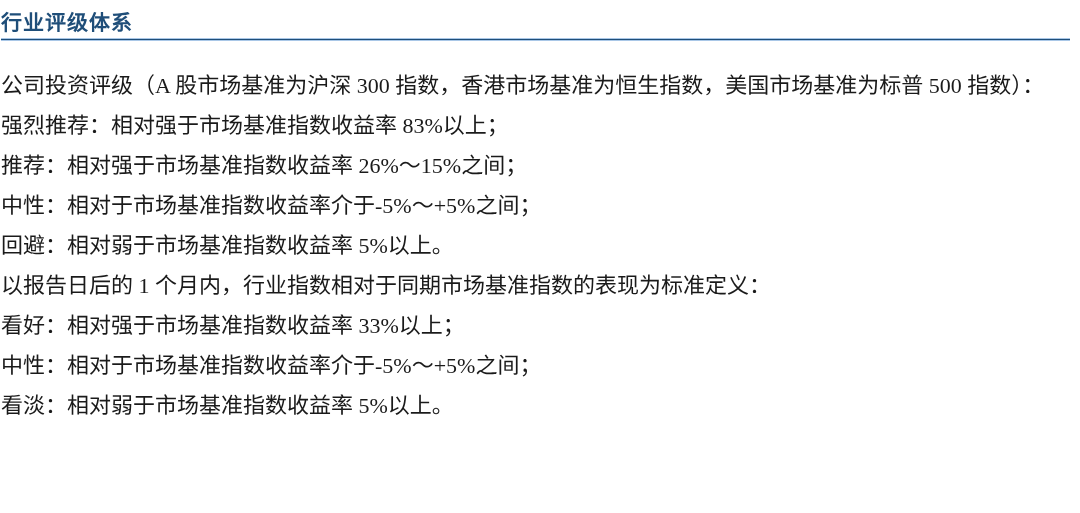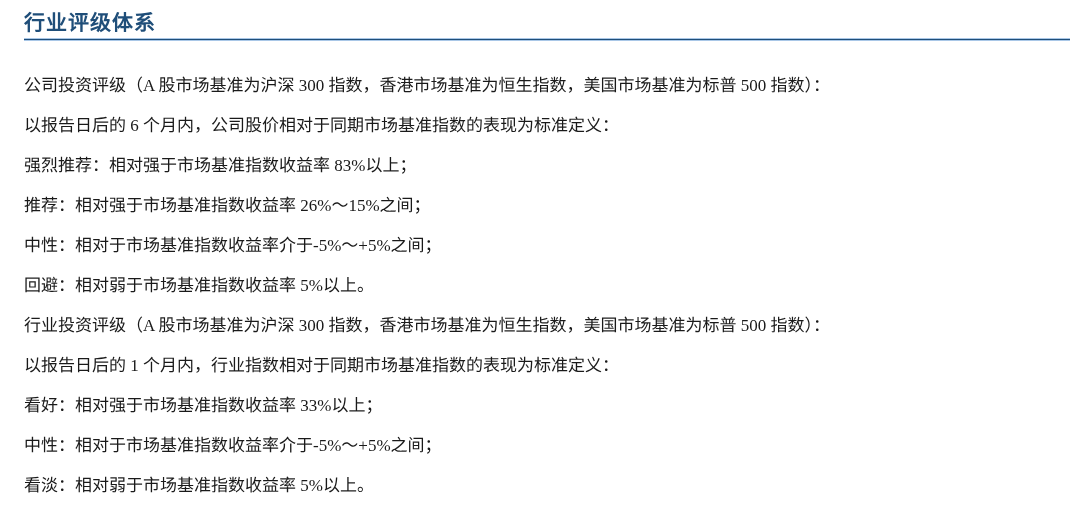--- a/index.html
+++ b/index.html
@@ -16,21 +16,21 @@
   body {
     width: 1080px;
     height: 513px;
     overflow: hidden;
     font-family: "Liberation Serif", "DejaVu Serif", serif;
     color: var(--text);
   }
   .page {
     width: 1080px;
     height: 513px;
-    padding: 8px 8px 0 24px;
+    padding: 8px 8px 0 1px;
   }
   .section-title {
     margin: 0;
     font-size: 21px;
     line-height: 30px;
     font-weight: bold;
     color: var(--accent);
     letter-spacing: 1px;
   }
   .title-divider {
@@ -38,53 +38,51 @@
     background: var(--accent);
     border-top: 1px solid #A9C7E7;
     border-bottom: 1px solid #A9C7E7;
     margin-right: 2px;
   }
   .doc-body {
     margin-top: 25px;
   }
   .doc-line {
     margin: 0;
-    font-size: 17px;
+    font-size: 22px;
     line-height: 40px;
     white-space: nowrap;
   }
   .rating-label { }
   .rating-definition { }
 </style>
 </head>
 <body>
 
 <div class="page">
 
   <h1 class="section-title">行业评级体系</h1>
 
   <div class="title-divider"></div>
 
   <div class="doc-body">
 
     <section>
       <p class="doc-line">公司投资评级（A 股市场基准为沪深 300 指数，香港市场基准为恒生指数，美国市场基准为标普 500 指数）：</p>
-      <p class="doc-line">以报告日后的 6 个月内，公司股价相对于同期市场基准指数的表现为标准定义：</p>
 
       <p class="doc-line"><span class="rating-label">强烈推荐：</span><span class="rating-definition">相对强于市场基准指数收益率 83%以上；</span></p>
 
       <p class="doc-line"><span class="rating-label">推荐：</span><span class="rating-definition">相对强于市场基准指数收益率 26%～15%之间；</span></p>
 
       <p class="doc-line"><span class="rating-label">中性：</span><span class="rating-definition">相对于市场基准指数收益率介于-5%～+5%之间；</span></p>
 
       <p class="doc-line"><span class="rating-label">回避：</span><span class="rating-definition">相对弱于市场基准指数收益率 5%以上。</span></p>
     </section>
 
     <section>
-      <p class="doc-line">行业投资评级（A 股市场基准为沪深 300 指数，香港市场基准为恒生指数，美国市场基准为标普 500 指数）：</p>
       <p class="doc-line">以报告日后的 1 个月内，行业指数相对于同期市场基准指数的表现为标准定义：</p>
 
       <p class="doc-line"><span class="rating-label">看好：</span><span class="rating-definition">相对强于市场基准指数收益率 33%以上；</span></p>
 
       <p class="doc-line"><span class="rating-label">中性：</span><span class="rating-definition">相对于市场基准指数收益率介于-5%～+5%之间；</span></p>
 
       <p class="doc-line"><span class="rating-label">看淡：</span><span class="rating-definition">相对弱于市场基准指数收益率 5%以上。</span></p>
     </section>
 
   </div>

